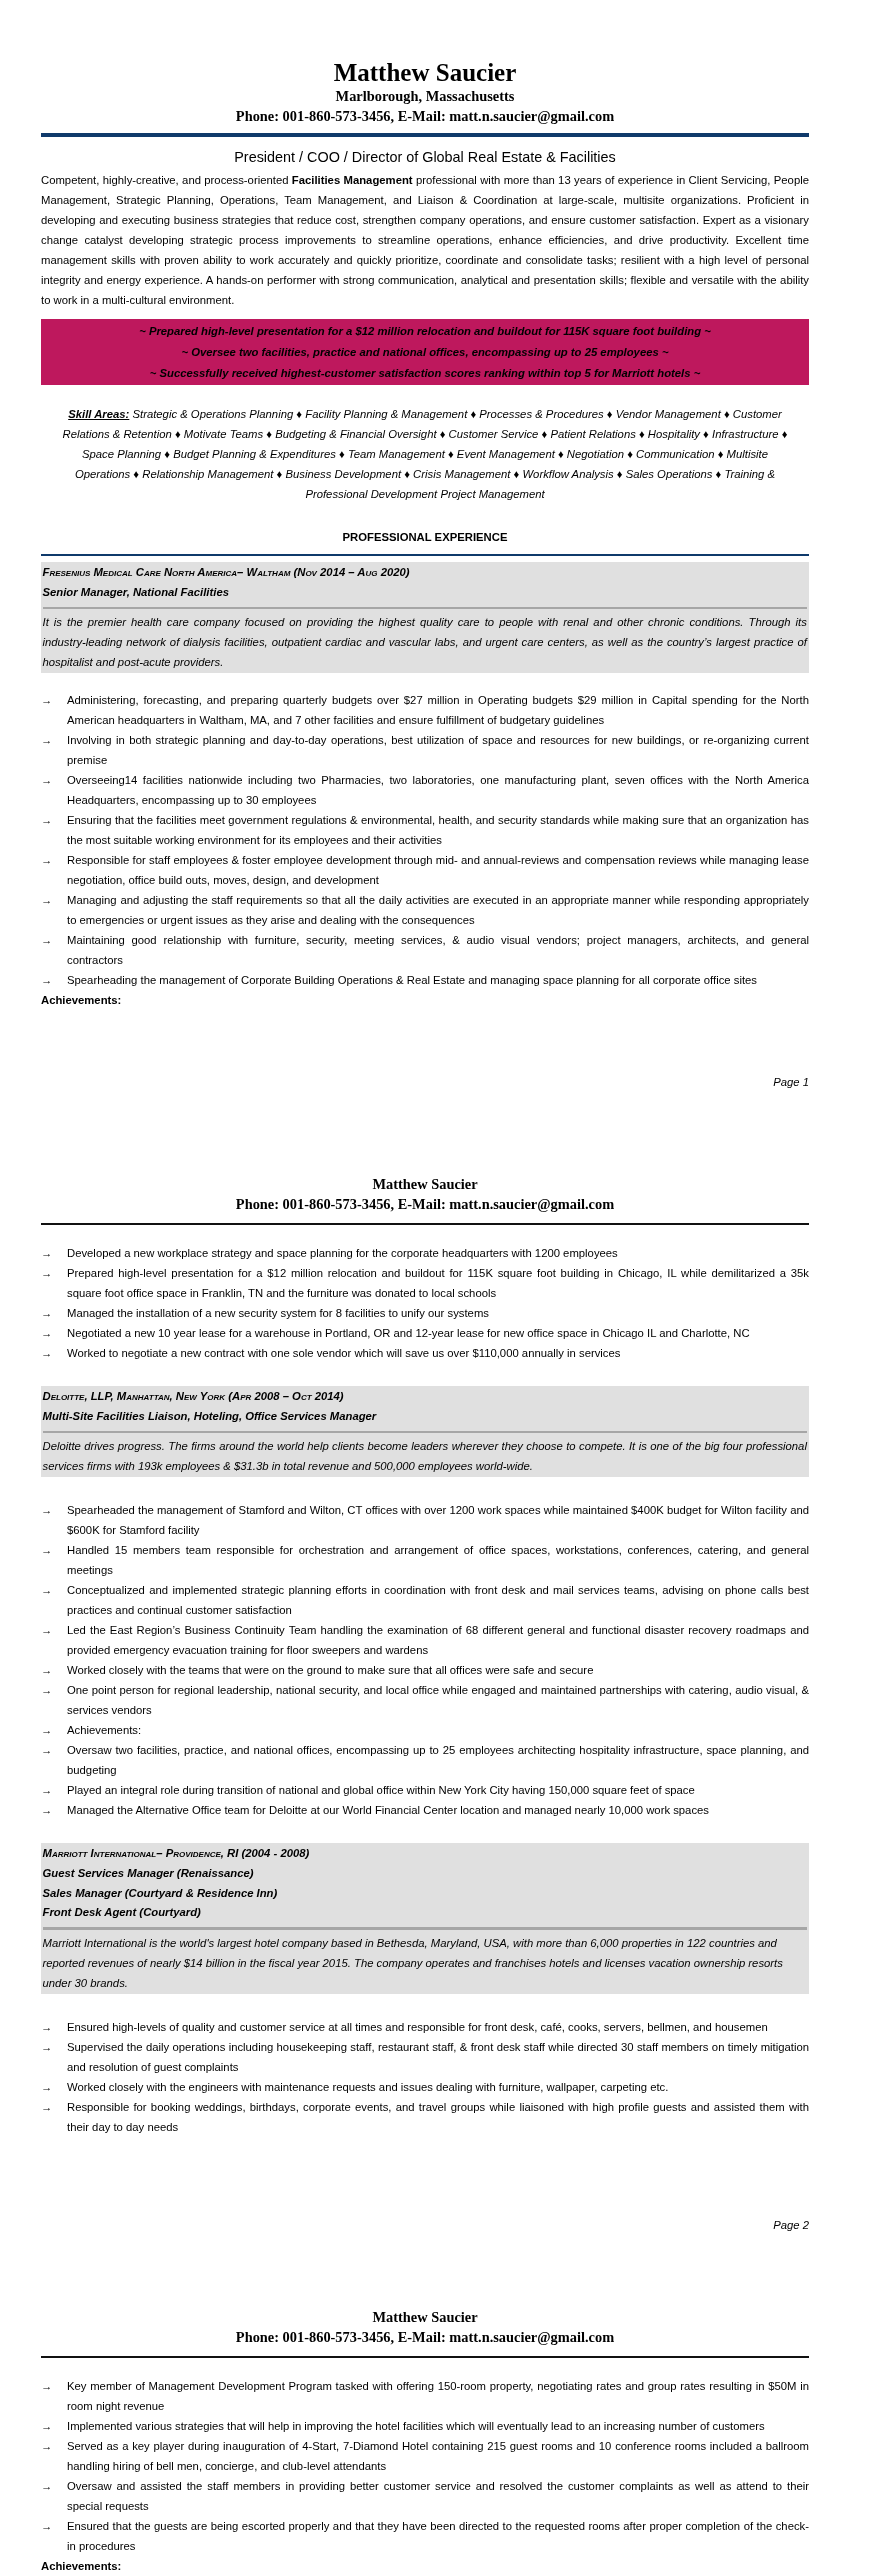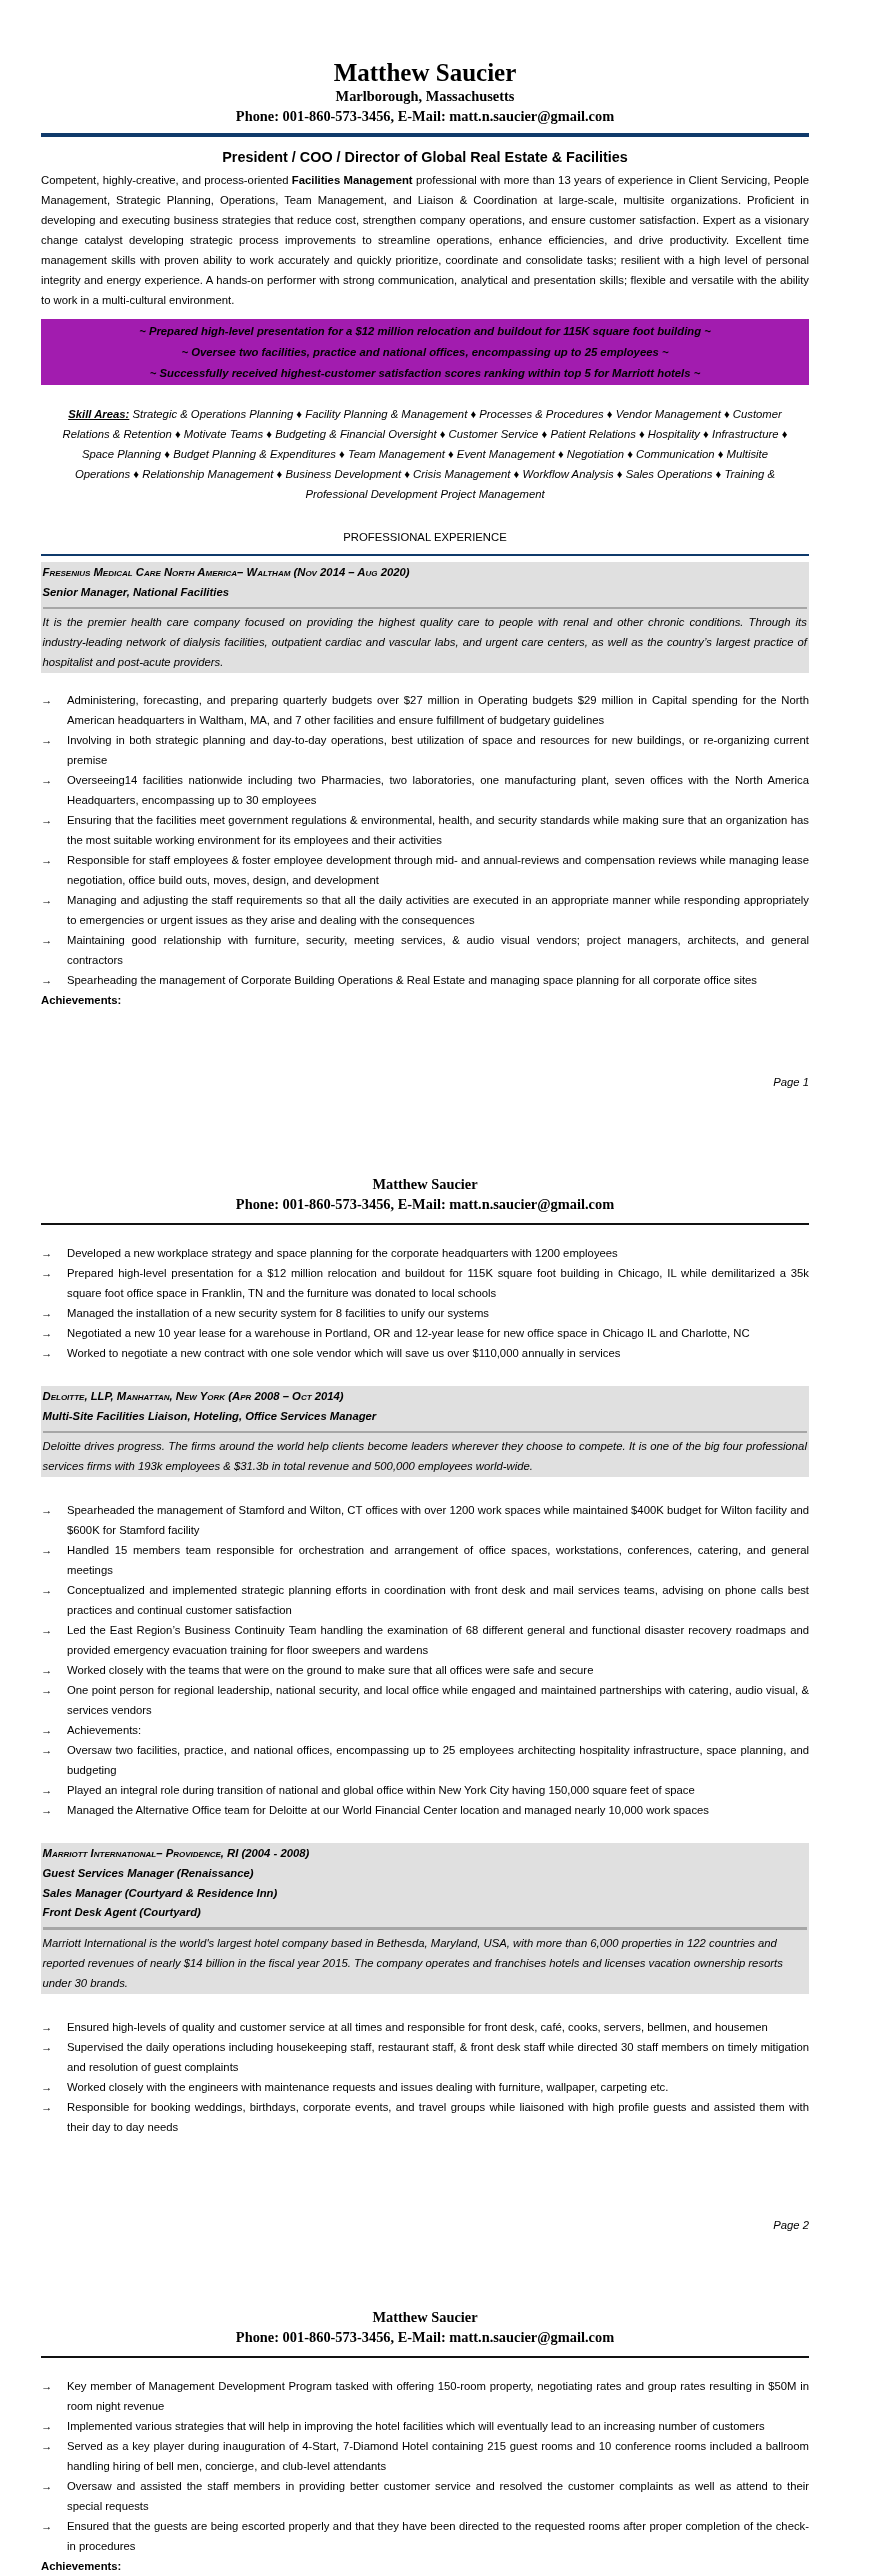--- a/index.html
+++ b/index.html
@@ -45,46 +45,46 @@
   .rule-blue {
     height: 3.6px;
     background: #0f3a6b;
   }
   .rule-black {
     height: 1.5px;
     background: #111;
   }
   .headline {
     text-align: center;
-    font-weight: bold;
+    font-weight: normal;
     font-size: 14.4px;
     line-height: 20.6px;
   }
   .justify { text-align: justify; }
   .highlight-box {
-    background: #a21caf;
+    background: #be185d;
     text-align: center;
     font-weight: bold;
     font-style: italic;
     font-size: 11.3px;
     line-height: 20.6px;
     padding: 2.1px 0;
   }
   .skills {
     text-align: center;
     font-style: italic;
     padding: 0 12.4px;
   }
   .skills .lbl {
     font-weight: bold;
     text-decoration: underline;
   }
   .section-title {
     text-align: center;
-    font-weight: normal;
+    font-weight: bold;
     font-size: 11.3px;
     line-height: 20.6px;
   }
   .job-box {
     background: #e0e0e0;
     padding: 1px 2.1px 1px 1.5px;
   }
   .job-company {
     font-weight: bold;
     font-style: italic;

